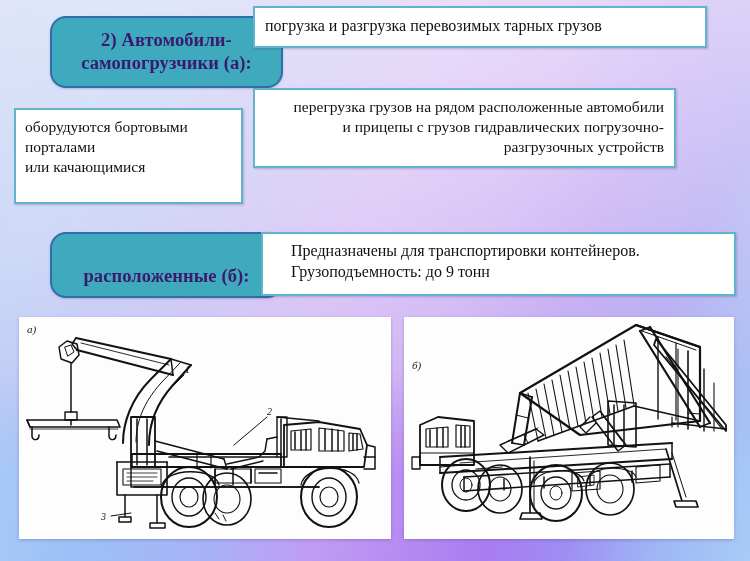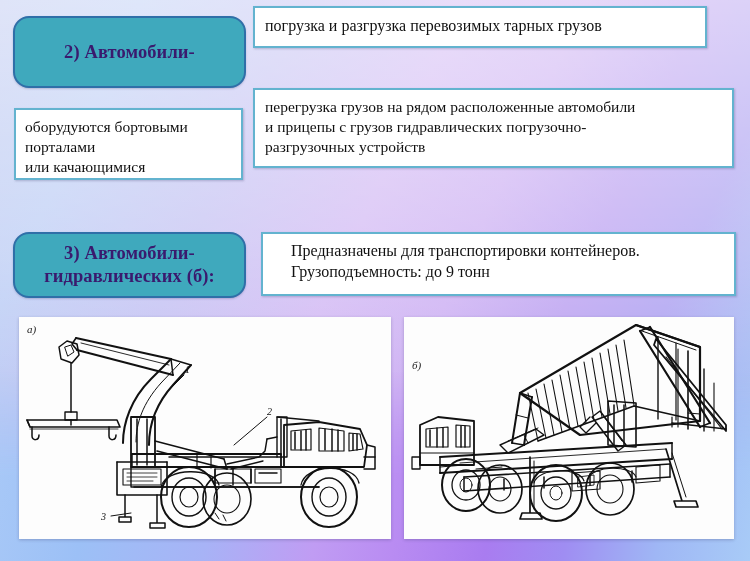--- a/index.html
+++ b/index.html
@@ -72,20 +72,21 @@
     display: flex;
     align-items: center;
     justify-content: center;
     text-align: center;
     color: #3a1a6e;
     font-weight: bold;
     font-family: "Liberation Serif", serif;
     line-height: 1.22;
     letter-spacing: 0.1px;
     box-shadow: 0 1px 2px rgba(60,60,110,0.25);
+    margin-left: 37px;
   }
 
   
   .white-box {
     position: absolute;
     box-sizing: border-box;
     background: #ffffff;
     border: 2px solid #63b3cf;
     color: #111111;
     font-family: "Liberation Serif", serif;
@@ -119,43 +120,44 @@
 </style>
 </head>
 <body>
 
 <div id="slide">
   <div class="layer">
 
     <div class="teal-box" style="left:13px; top:16px; width:233px; height:72px; font-size:18.5px; padding:0 6px;">
       <div>
         <span>2) Автомобили-</span><br>
+        <span>самопогрузчики (а):</span>
       </div>
     </div>
 
-    <div class="white-box" style="left:14px; top:108px; width:229px; height:72px; padding:7px 9px; font-size:15.5px;">
+    <div class="white-box" style="left:14px; top:108px; width:229px; height:96px; padding:7px 9px; font-size:15.5px;">
       <span class="txt">оборудуются бортовыми</span>
       <span class="txt">порталами</span>
       <span class="txt">или качающимися</span>
     </div>
 
     <div class="white-box" style="left:253px; top:6px; width:454px; height:42px; padding:8px 10px; font-size:16px;">
       <span class="txt">погрузка и разгрузка перевозимых тарных грузов</span>
     </div>
 
-    <div class="white-box" style="left:253px; top:88px; width:481px; height:80px; padding:7px 10px; font-size:15.5px;">
+    <div class="white-box" style="left:253px; top:88px; width:423px; height:80px; padding:7px 10px; font-size:15.5px;text-align:right;">
       <span class="txt">перегрузка  грузов на рядом расположенные автомобили</span>
       <span class="txt">и прицепы с грузов гидравлических погрузочно-</span>
       <span class="txt">разгрузочных устройств</span>
     </div>
 
     <div class="teal-box" style="left:13px; top:232px; width:233px; height:66px; font-size:18.5px; padding:0 6px;">
       <div>
-        <span>3) Автомобили-</span><br>
-        <span>гидравлических (б):</span>
+        <br>
+        <span>расположенные (б):</span>
       </div>
     </div>
 
     <div class="white-box" style="left:261px; top:232px; width:475px; height:64px; padding:7px 28px; font-size:16px;">
       <span class="txt">Предназначены для транспортировки контейнеров.</span>
       <span class="txt">Грузоподъемность: до 9 тонн</span>
     </div>
 
     <div class="pic-panel" style="left:19px; top:317px; width:372px; height:222px;">
       <span class="pic-label" style="left:8px; top:6px;">а)</span>

